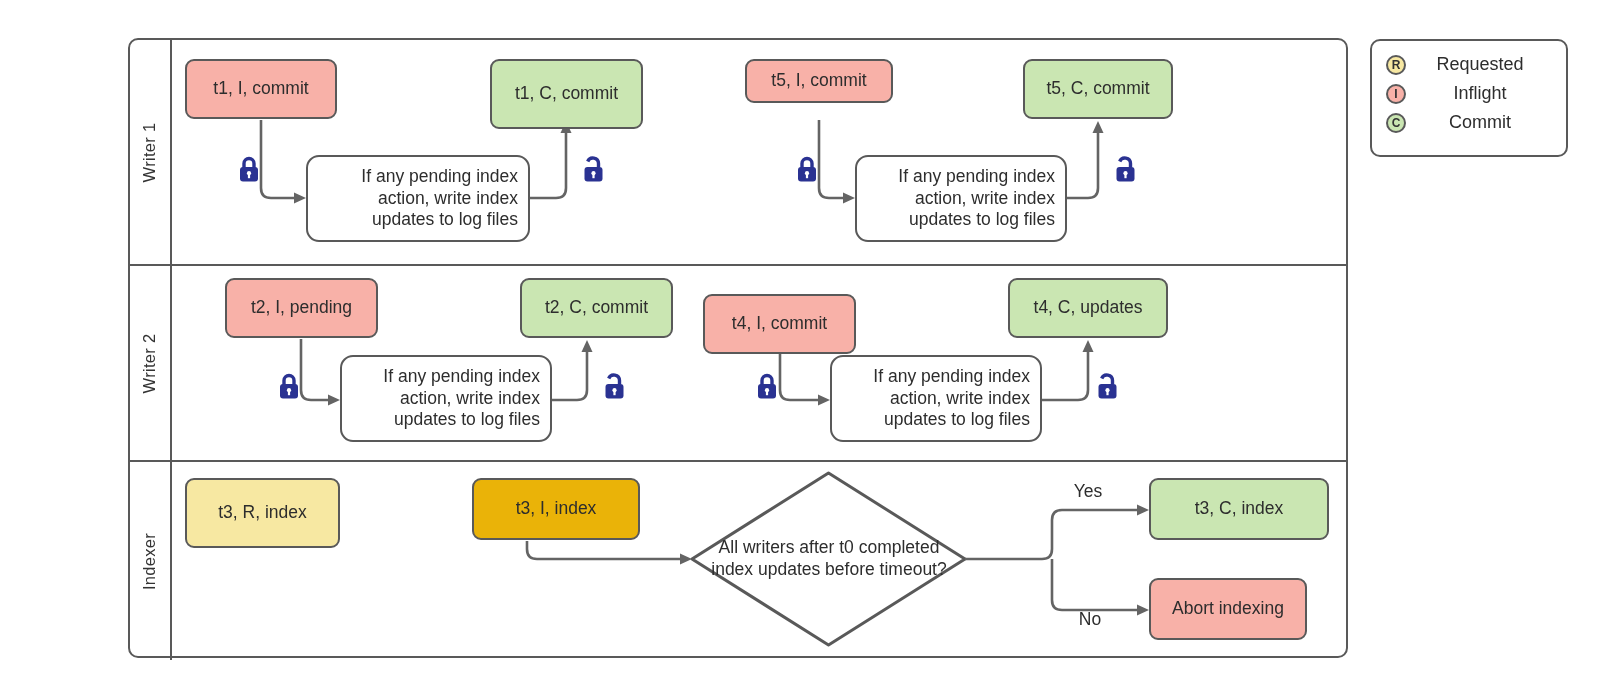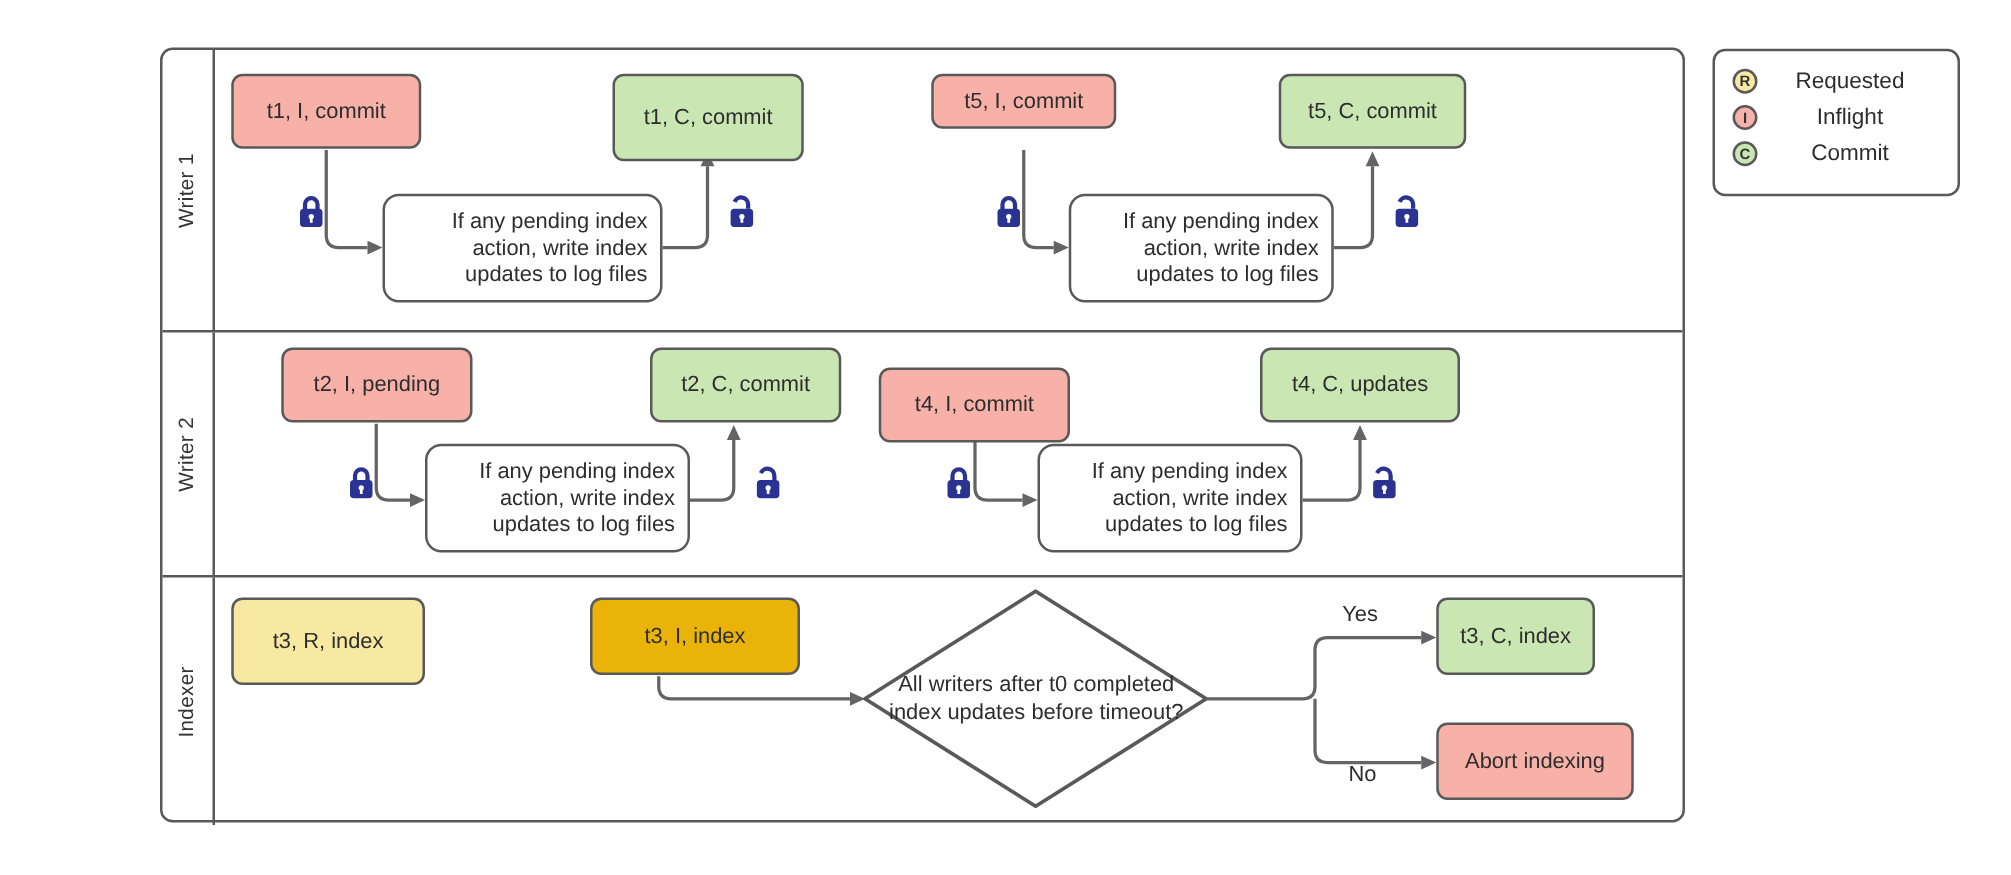--- a/index.html
+++ b/index.html
@@ -176,21 +176,21 @@
   <div class="node" style="left: 225px; top: 278px; width: 153px; height: 60px; background-color: rgb(248, 177, 168);">t2, I, pending</div>
   <div class="node" style="left: 520px; top: 278px; width: 153px; height: 60px; background-color: rgb(202, 230, 178);">t2, C, commit</div>
   <div class="node proc" style="left: 340px; top: 355px; width: 212px; height: 87px; background-color: rgb(255, 255, 255);">If any pending index action, write index updates to log files</div>
   <div class="node" style="left: 703px; top: 294px; width: 153px; height: 60px; background-color: rgb(248, 177, 168);">t4, I, commit</div>
   <div class="node" style="left: 1008px; top: 278px; width: 160px; height: 60px; background-color: rgb(202, 230, 178);">t4, C, updates</div>
   <div class="node proc" style="left: 830px; top: 355px; width: 212px; height: 87px; background-color: rgb(255, 255, 255);">If any pending index action, write index updates to log files</div>
 
   <div class="node" style="left: 185px; top: 478px; width: 155px; height: 70px; background-color: rgb(247, 232, 162);">t3, R, index</div>
   <div class="node" style="left: 448px; top: 478px; width: 168px; height: 62px; background-color: #eab308; margin-left: 24px;">t3, I, index</div>
   <div class="decision-text" style="left:711px;top:522px;width:236px;height:74px">All writers after t0 completed index updates before timeout?</div>
-  <div class="node" style="left: 1149px; top: 478px; width: 127px; height: 62px; background-color: rgb(202, 230, 178);">t3, C, index</div>
+  <div class="node" style="left: 1149px; top: 478px; width: 180px; height: 62px; background-color: rgb(202, 230, 178);">t3, C, index</div>
   <div class="node" style="left: 1149px; top: 578px; width: 158px; height: 62px; background-color: rgb(248, 177, 168);">Abort indexing</div>
 
   <div class="edge-label" style="left:1058px;top:481px;width:60px">Yes</div>
   <div class="edge-label" style="left:1060px;top:609px;width:60px">No</div>
 
   <div class="lock" style="left:237px;top:154px">
     <svg width="24" height="30" viewBox="0 0 24 30">
         <path d="M7 14 V9.5 a5 5 0 0 1 10 0 V14" fill="none" stroke="#2a3292" stroke-width="3.4"></path>
         <rect x="3" y="13" width="18" height="14.5" rx="3" fill="#2a3292"></rect>
         <circle cx="12" cy="19.2" r="2.1" fill="#fff"></circle>

